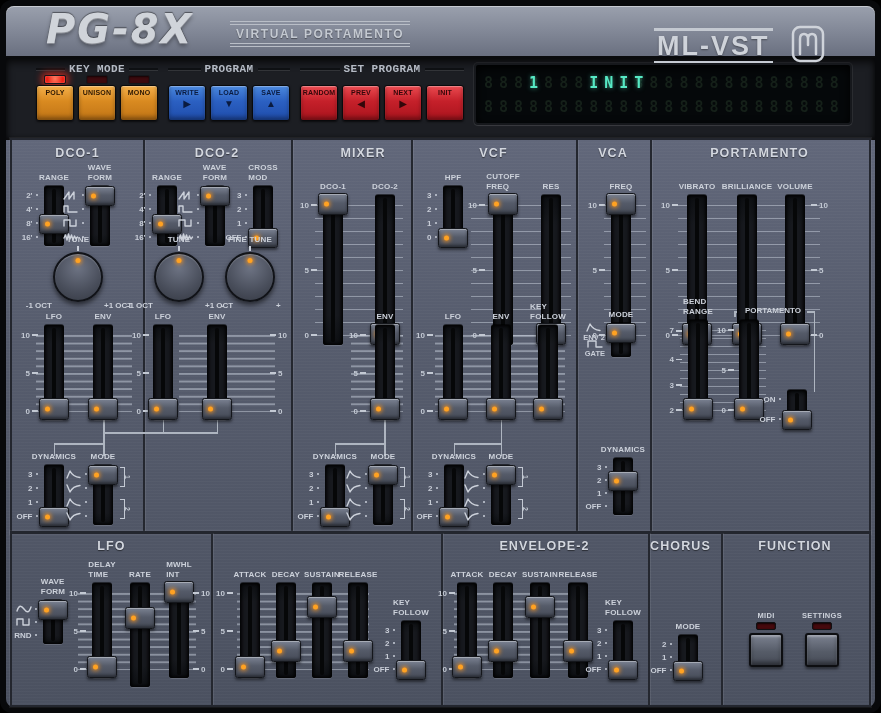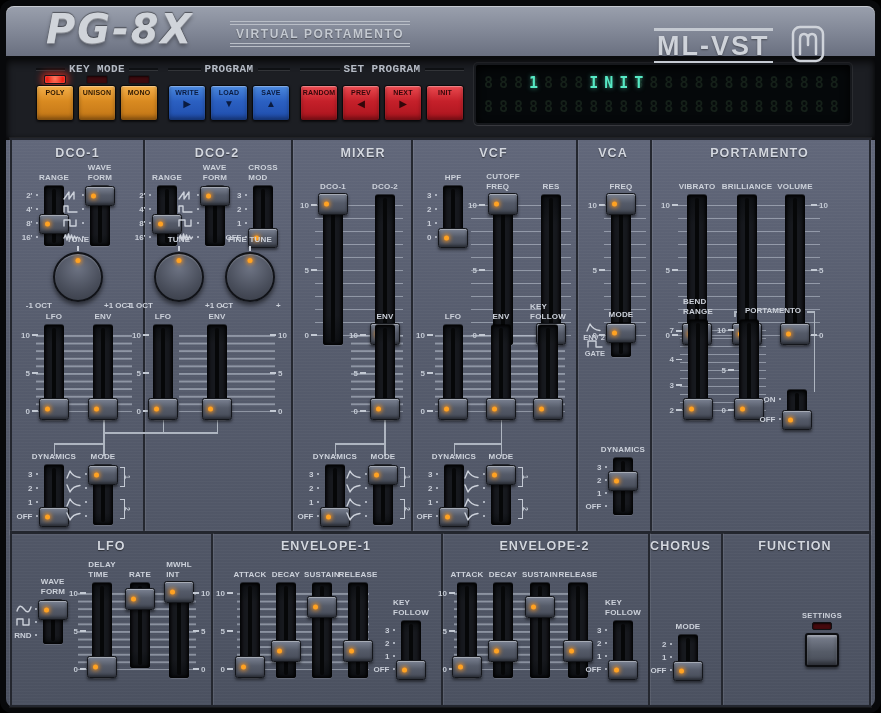--- a/index.html
+++ b/index.html
@@ -1098,21 +1098,21 @@
           </div>
         </div>
       <div class="ctl" style="left:78px;top:50px;width:24px;height:95px">
           <div class="ctl-lbl">DELAY
 TIME</div>
           <div class="trk"></div>
           <div class="hnd" style="height: 20px; bottom: 0px;">
             <div class="dot"></div>
           </div>
         </div>
-      <div class="ctl" style="left:116px;top:50px;width:24px;height:85px">
+      <div class="ctl" style="left:116px;top:50px;width:24px;height:104px">
           <div class="ctl-lbl">RATE</div>
           <div class="trk"></div>
           <div class="hnd" style="height: 20px; bottom: 58.5px;">
             <div class="dot"></div>
           </div>
         </div>
       <div class="ctl" style="left:155px;top:50px;width:24px;height:95px">
           <div class="ctl-lbl">MWHL
 INT</div>
           <div class="trk"></div>
@@ -1130,21 +1130,20 @@
             <span>5</span>
           </div>
           <div class="vscale-row dl" style="top: 76px;">
             <span class="dash"></span>
             <span>0</span>
           </div>
         </div>
     </div>
 
     <div class="section" style="left:199px;width:230px">
-      <div class="sec-title">ENVELOPE-1</div>
       <div class="tickgrid" style="left:26px;top:60px;width:132px;height:77px;--sp:7.6px"></div>
       <div class="ctl" style="left:2px;top:55px;width:20px;height:86px">
           <div class="vscale-row dr" style="top: 0px;">
             <span>10</span>
             <span class="dash"></span>
           </div>
           <div class="vscale-row dr" style="top: 38px;">
             <span>5</span>
             <span class="dash"></span>
           </div>
@@ -1296,20 +1295,25 @@
           </div>
           <div class="opt" style="top: 27px;">
             <span>OFF</span>
             <div class="odot"></div>
           </div>
         </div>
     </div>
 
     <div class="section" style="left:709px;width:148px">
       <div class="sec-title">FUNCTION</div>
+      <div class="ctl" style="left:23px;top:78px;width:44px;height:58px">
+          <div class="push-lab">MIDI</div>
+          <div class="push-led"></div>
+          <div class="push-btn"></div>
+        </div>
       <div class="ctl" style="left:79px;top:78px;width:44px;height:58px">
           <div class="push-lab">SETTINGS</div>
           <div class="push-led"></div>
           <div class="push-btn"></div>
         </div>
     </div>
 
     <div class="vdiv" style="left:199px"></div>
     <div class="vdiv" style="left:429px"></div>
     <div class="vdiv" style="left:636px"></div>

